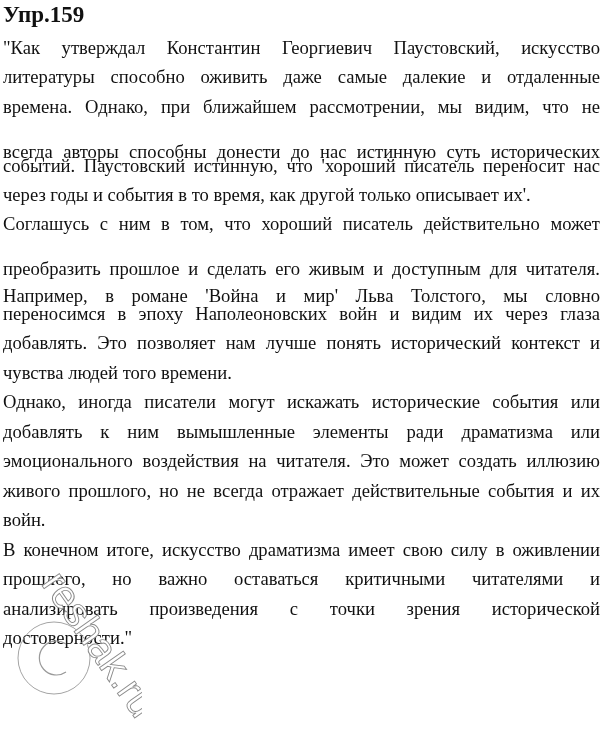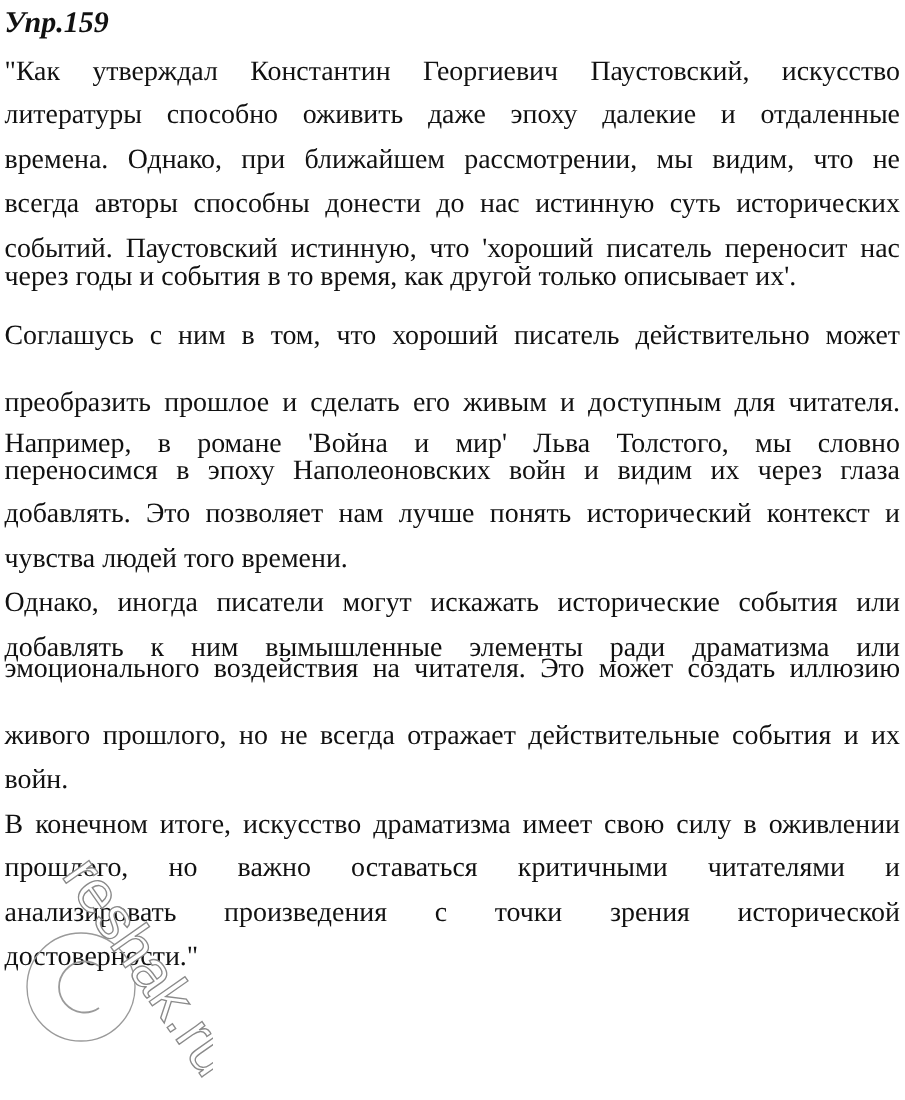--- a/index.html
+++ b/index.html
@@ -3,54 +3,54 @@
   <meta charset="utf-8">
   <style>
     html, body { margin: 0; padding: 0; background: #ffffff; }
     body {
       width: 603px; height: 733px; overflow: hidden; position: relative;
       font-family: "Liberation Serif", "DejaVu Serif", serif;
       color: #111111;
     }
     .title {
       position: absolute; left: 3px; top: 2px;
-      font-weight: bold; font-size: 20px; line-height: 26px; font-style: italic;
+      font-weight: bold; font-size: 23px; line-height: 26px;
     }
     .line {
       position: absolute; left: 3px; width: 597px;
       font-size: 18.6px; line-height: 24px; white-space: nowrap;
       text-align: justify; text-align-last: justify;
     }
     .line.last { text-align-last: left; }
     .watermark {
       position: absolute; left: 12px; top: 560px; width: 130px; height: 170px;
       pointer-events: none;
     }
   </style>
 </head>
 <body>
 
 <div>
   <div class="title">Упр.159</div>
 
   <div class="line" style="top:36px">"Как утверждал Константин Георгиевич Паустовский, искусство</div>
-  <div class="line" style="top:65px">литературы способно оживить даже эпоху далекие и отдаленные</div>
+  <div class="line" style="top:65px">литературы способно оживить даже самые далекие и отдаленные</div>
   <div class="line" style="top:95px">времена. Однако, при ближайшем рассмотрении, мы видим, что не</div>
-  <div class="line" style="top:124px">всегда авторы способны донести до нас истинную суть исторических</div>
+  <div class="line" style="top:140px">всегда авторы способны донести до нас истинную суть исторических</div>
   <div class="line" style="top:154px">событий. Паустовский истинную, что 'хороший писатель переносит нас</div>
-  <div class="line last" style="top:173px">через годы и события в то время, как другой только описывает их'.</div>
+  <div class="line last" style="top:183px">через годы и события в то время, как другой только описывает их'.</div>
   <div class="line" style="top:212px">Соглашусь с ним в том, что хороший писатель действительно может</div>
   <div class="line" style="top:257px">преобразить прошлое и сделать его живым и доступным для читателя.</div>
   <div class="line" style="top:284px">Например, в романе 'Война и мир' Льва Толстого, мы словно</div>
   <div class="line" style="top:302px">переносимся в эпоху Наполеоновских войн и видим их через глаза</div>
   <div class="line" style="top:331px">добавлять. Это позволяет нам лучше понять исторический контекст и</div>
   <div class="line last" style="top:361px">чувства людей того времени.</div>
   <div class="line" style="top:390px">Однако, иногда писатели могут искажать исторические события или</div>
   <div class="line" style="top:420px">добавлять к ним вымышленные элементы ради драматизма или</div>
-  <div class="line" style="top:434px">эмоционального воздействия на читателя. Это может создать иллюзию</div>
+  <div class="line" style="top:449px">эмоционального воздействия на читателя. Это может создать иллюзию</div>
   <div class="line" style="top:479px">живого прошлого, но не всегда отражает действительные события и их</div>
   <div class="line last" style="top:508px">войн.</div>
   <div class="line" style="top:538px">В конечном итоге, искусство драматизма имеет свою силу в оживлении</div>
   <div class="line" style="top:567px">прошлого, но важно оставаться критичными читателями и</div>
   <div class="line" style="top:597px">анализировать произведения с точки зрения исторической</div>
   <div class="line last" style="top:626px">достоверности."</div>
 </div>
 
 <svg class="watermark" viewBox="0 0 130 170">
   <g fill="none" stroke="#9a9a9a" stroke-width="0.9">

